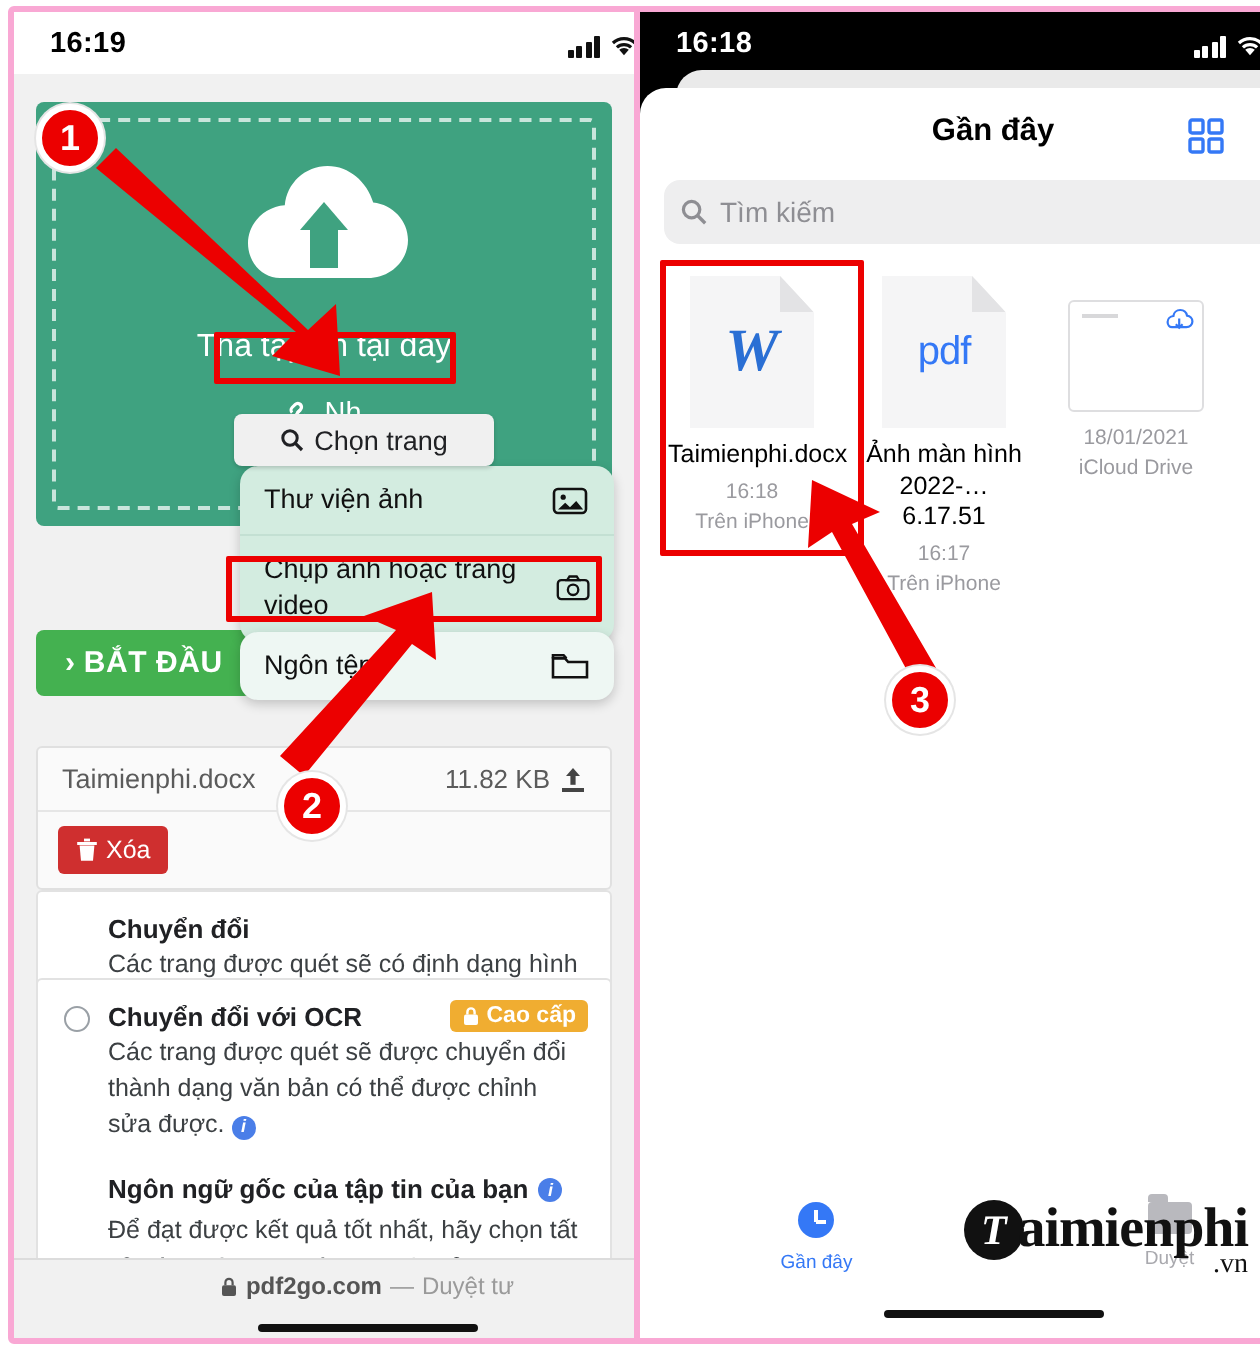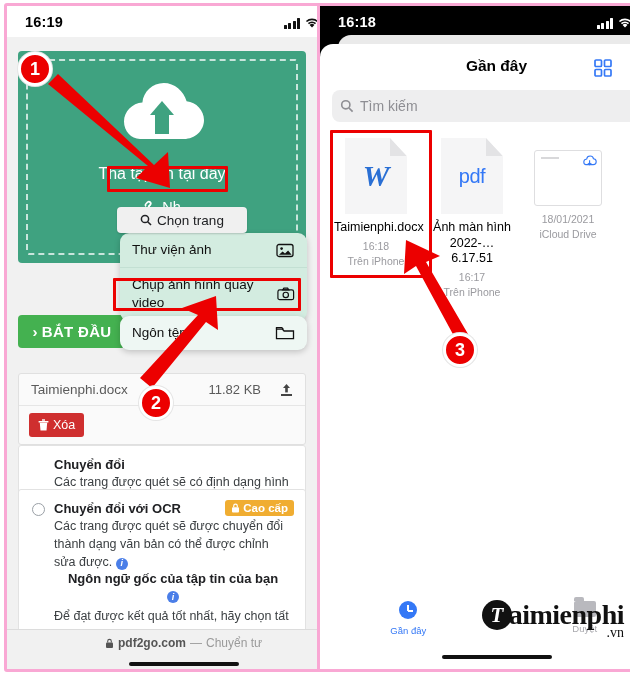--- a/index.html
+++ b/index.html
@@ -108,21 +108,21 @@
   
   .file-card {
     position:absolute; left:11px; top:336px; width:288px;
     background:#fafafa; border:1px solid #e0e0e0; border-radius:3px;
   }
   .file-row {
     display:flex; align-items:center; justify-content:space-between;
     padding:8px 12px; border-bottom:1px solid #e6e6e6;
   }
   .file-name { font-size:13.5px; color:#5b5b5b; }
-  .file-size { font-size:13px; color:#5b5b5b; display:flex; align-items:flex-end; gap:19px;}
+  .file-size { font-size:13px; color:#5b5b5b; display:flex; align-items:flex-end; gap:5px;}
   .file-actions { display:flex; justify-content:flex-start; padding:7px 10px; }
   .btn-del {
     background:#cf2f2f; color:#fff; border:none; border-radius:3px;
     font-size:12.5px; padding:5px 9px; display:flex; align-items:center; gap:4px;
   }
 
   
   .opt-card {
     position:absolute; left:11px; width:288px;
     background:#fff; border:1px solid #e2e2e2; border-radius:3px;
@@ -137,22 +137,22 @@
   }
   .radio.on { border-color:#1a73e8; border-width:3.5px; }
   .opt-title { font-size:13px; font-weight:bold; color:#202124; }
   .opt-desc { font-size:12.5px; color:#3c4043; line-height:1.45; margin-top:1px; }
   .sub { margin-left:22px; }
   .badge-pro {
     position:absolute; right:11px; top:10px;
     background:#f0ad31; color:#fff; font-size:11.5px; font-weight:bold;
     border-radius:3px; padding:2px 6px; display:flex; align-items:center; gap:3px;
   }
-  .lang-head { font-size:13px; font-weight:bold; color:#202124; 
-    display:flex; align-items:center; gap:5px;flex-direction:column; }
+  .lang-head { font-size:13px; font-weight:bold; color:#202124; margin-top:16px;
+    display:flex; align-items:center; gap:5px; }
   .lang-desc { font-size:12.5px; color:#3c4043; line-height:1.45; margin-top:4px; }
   .lang-select {
     margin-top:11px; height:30px; border:1px solid #d4d4d4; border-radius:3px;
     display:flex; align-items:center; justify-content:space-between; padding:0 7px;
   }
   .chip {
     background:#4a7ee8; color:#fff; font-size:12px; border-radius:3px;
     padding:2px 5px 3px 6px; display:flex; align-items:center; gap:7px;
   }
   .chip .x { font-size:12px; opacity:.9; }
@@ -335,21 +335,21 @@
       <div class="sheet">
         <div class="sheet-item">
           <span class="lbl">Thư viện ảnh</span>
           <svg width="19" height="16" viewBox="0 0 19 16">
             <rect x="1" y="2.5" width="16" height="12" rx="2" fill="none" stroke="#111" stroke-width="1.3"></rect>
             <circle cx="5.6" cy="6.6" r="1.3" fill="#111"></circle>
             <path d="M3 12.8l3.6-3.4 2.4 2.2 3.1-3.1 3.5 4.3z" fill="#111"></path>
           </svg>
         </div>
         <div class="sheet-item">
-          <span class="lbl">Chụp ảnh hình quay video</span>
+          <span class="lbl">Chụp ảnh hoặc trang video</span>
           <svg width="19" height="16" viewBox="0 0 19 16">
             <rect x="1" y="3.6" width="17" height="10.6" rx="2" fill="none" stroke="#111" stroke-width="1.3"></rect>
             <path d="M6.2 3.6l1.3-2h4l1.3 2z" fill="none" stroke="#111" stroke-width="1.3"></path>
             <circle cx="9.5" cy="9" r="2.9" fill="none" stroke="#111" stroke-width="1.3"></circle>
           </svg>
         </div>
       </div>
 
       <div class="sheet-item detached">
         <span class="lbl">Ngôn tệp</span>
@@ -428,21 +428,21 @@
       </div>
 
       <div class="browser-bar">
         <div class="browser-url">
           <svg width="9" height="11" viewBox="0 0 9 11">
             <rect x="1" y="4.6" width="7" height="5.4" rx="1" fill="#555"></rect>
             <path d="M2.7 4.6V3.2a1.8 1.8 0 0 1 3.6 0v1.4" fill="none" stroke="#555" stroke-width="1.1"></path>
           </svg>
           <b>pdf2go.com</b>
           <span class="dim">—</span>
-          <span class="dim">Chuyển tư</span>
+          <span class="dim">Duyệt tư</span>
         </div>
         <div class="home-ind"></div>
       </div>
     </div>
   </div>
 
   <div class="phone right dark">
     <div class="ios-back"></div>
     <div class="statusbar" style="position:relative;z-index:3">
       <span class="clock">16:18</span>

